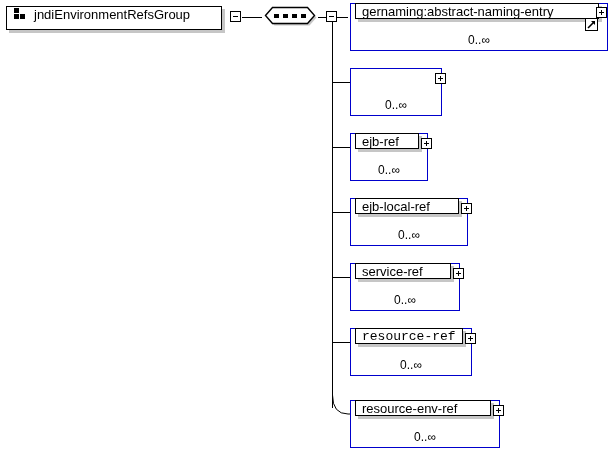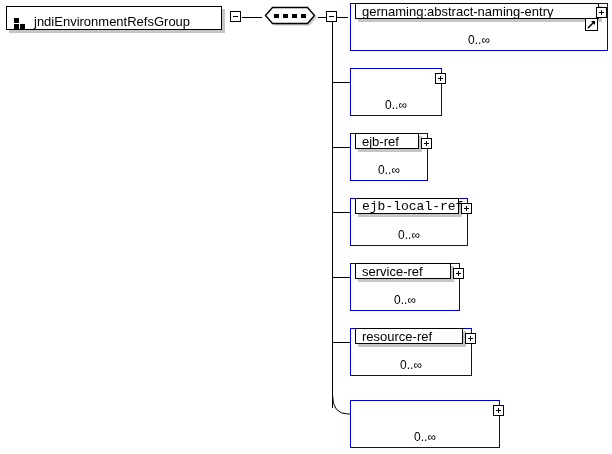--- a/index.html
+++ b/index.html
@@ -37,21 +37,21 @@
     position: absolute;
     left: 6px;
     top: 6px;
     width: 216px;
     height: 24px;
     background: #ffffff;
     border: 1px solid #000000;
     box-shadow: 3px 3px 0 0 #c6c6c6;
     box-sizing: border-box;
     display: flex;
-    align-items: flex-end;
+    align-items: flex-start;
     padding-left: 7px;
   }
   .group-icon {
     position: relative;
     width: 13px;
     height: 12px;
     flex: 0 0 auto;
     margin-right: 7px;
   }
   .group-icon i {
@@ -254,41 +254,44 @@
 
   <div class="el" style="left:350px; top:133px; width:78px; height:48px;text-decoration:underline;">
     <div class="el-namebox" style="width:64px;">
       <span class="el-name">ejb-ref</span>
     </div>
     <div class="el-occurs">0..∞</div>
   </div>
   <div class="togglebox plus" style="left:421px; top:138px;"></div>
 
   <div class="el" style="left:350px; top:198px; width:118px; height:48px;">
-    <div class="el-namebox" style="width:104px;font-family:Liberation Mono, monospace;">
+    <div class="el-namebox" style="width:104px;">
       <span class="el-name">ejb-local-ref</span>
     </div>
     <div class="el-occurs">0..∞</div>
   </div>
   <div class="togglebox plus" style="left:461px; top:203px;"></div>
 
   <div class="el" style="left:350px; top:263px; width:110px; height:48px;">
     <div class="el-namebox" style="width:96px;">
       <span class="el-name">service-ref</span>
     </div>
     <div class="el-occurs">0..∞</div>
   </div>
   <div class="togglebox plus" style="left:453px; top:268px;"></div>
 
   <div class="el" style="left:350px; top:328px; width:122px; height:48px;">
-    <div class="el-namebox" style="width:108px;">
+    <div class="el-namebox" style="width:108px;font-family:Liberation Mono, monospace;">
       <span class="el-name">resource-ref</span>
     </div>
     <div class="el-occurs">0..∞</div>
   </div>
   <div class="togglebox plus" style="left:465px; top:333px;"></div>
 
   <div class="el" style="left:350px; top:400px; width:150px; height:48px;">
+    <div class="el-namebox" style="width:136px;">
+      <span class="el-name">resource-env-ref</span>
+    </div>
     <div class="el-occurs">0..∞</div>
   </div>
   <div class="togglebox plus" style="left:493px; top:405px;"></div>
 
 </div>
 
 </body></html>

